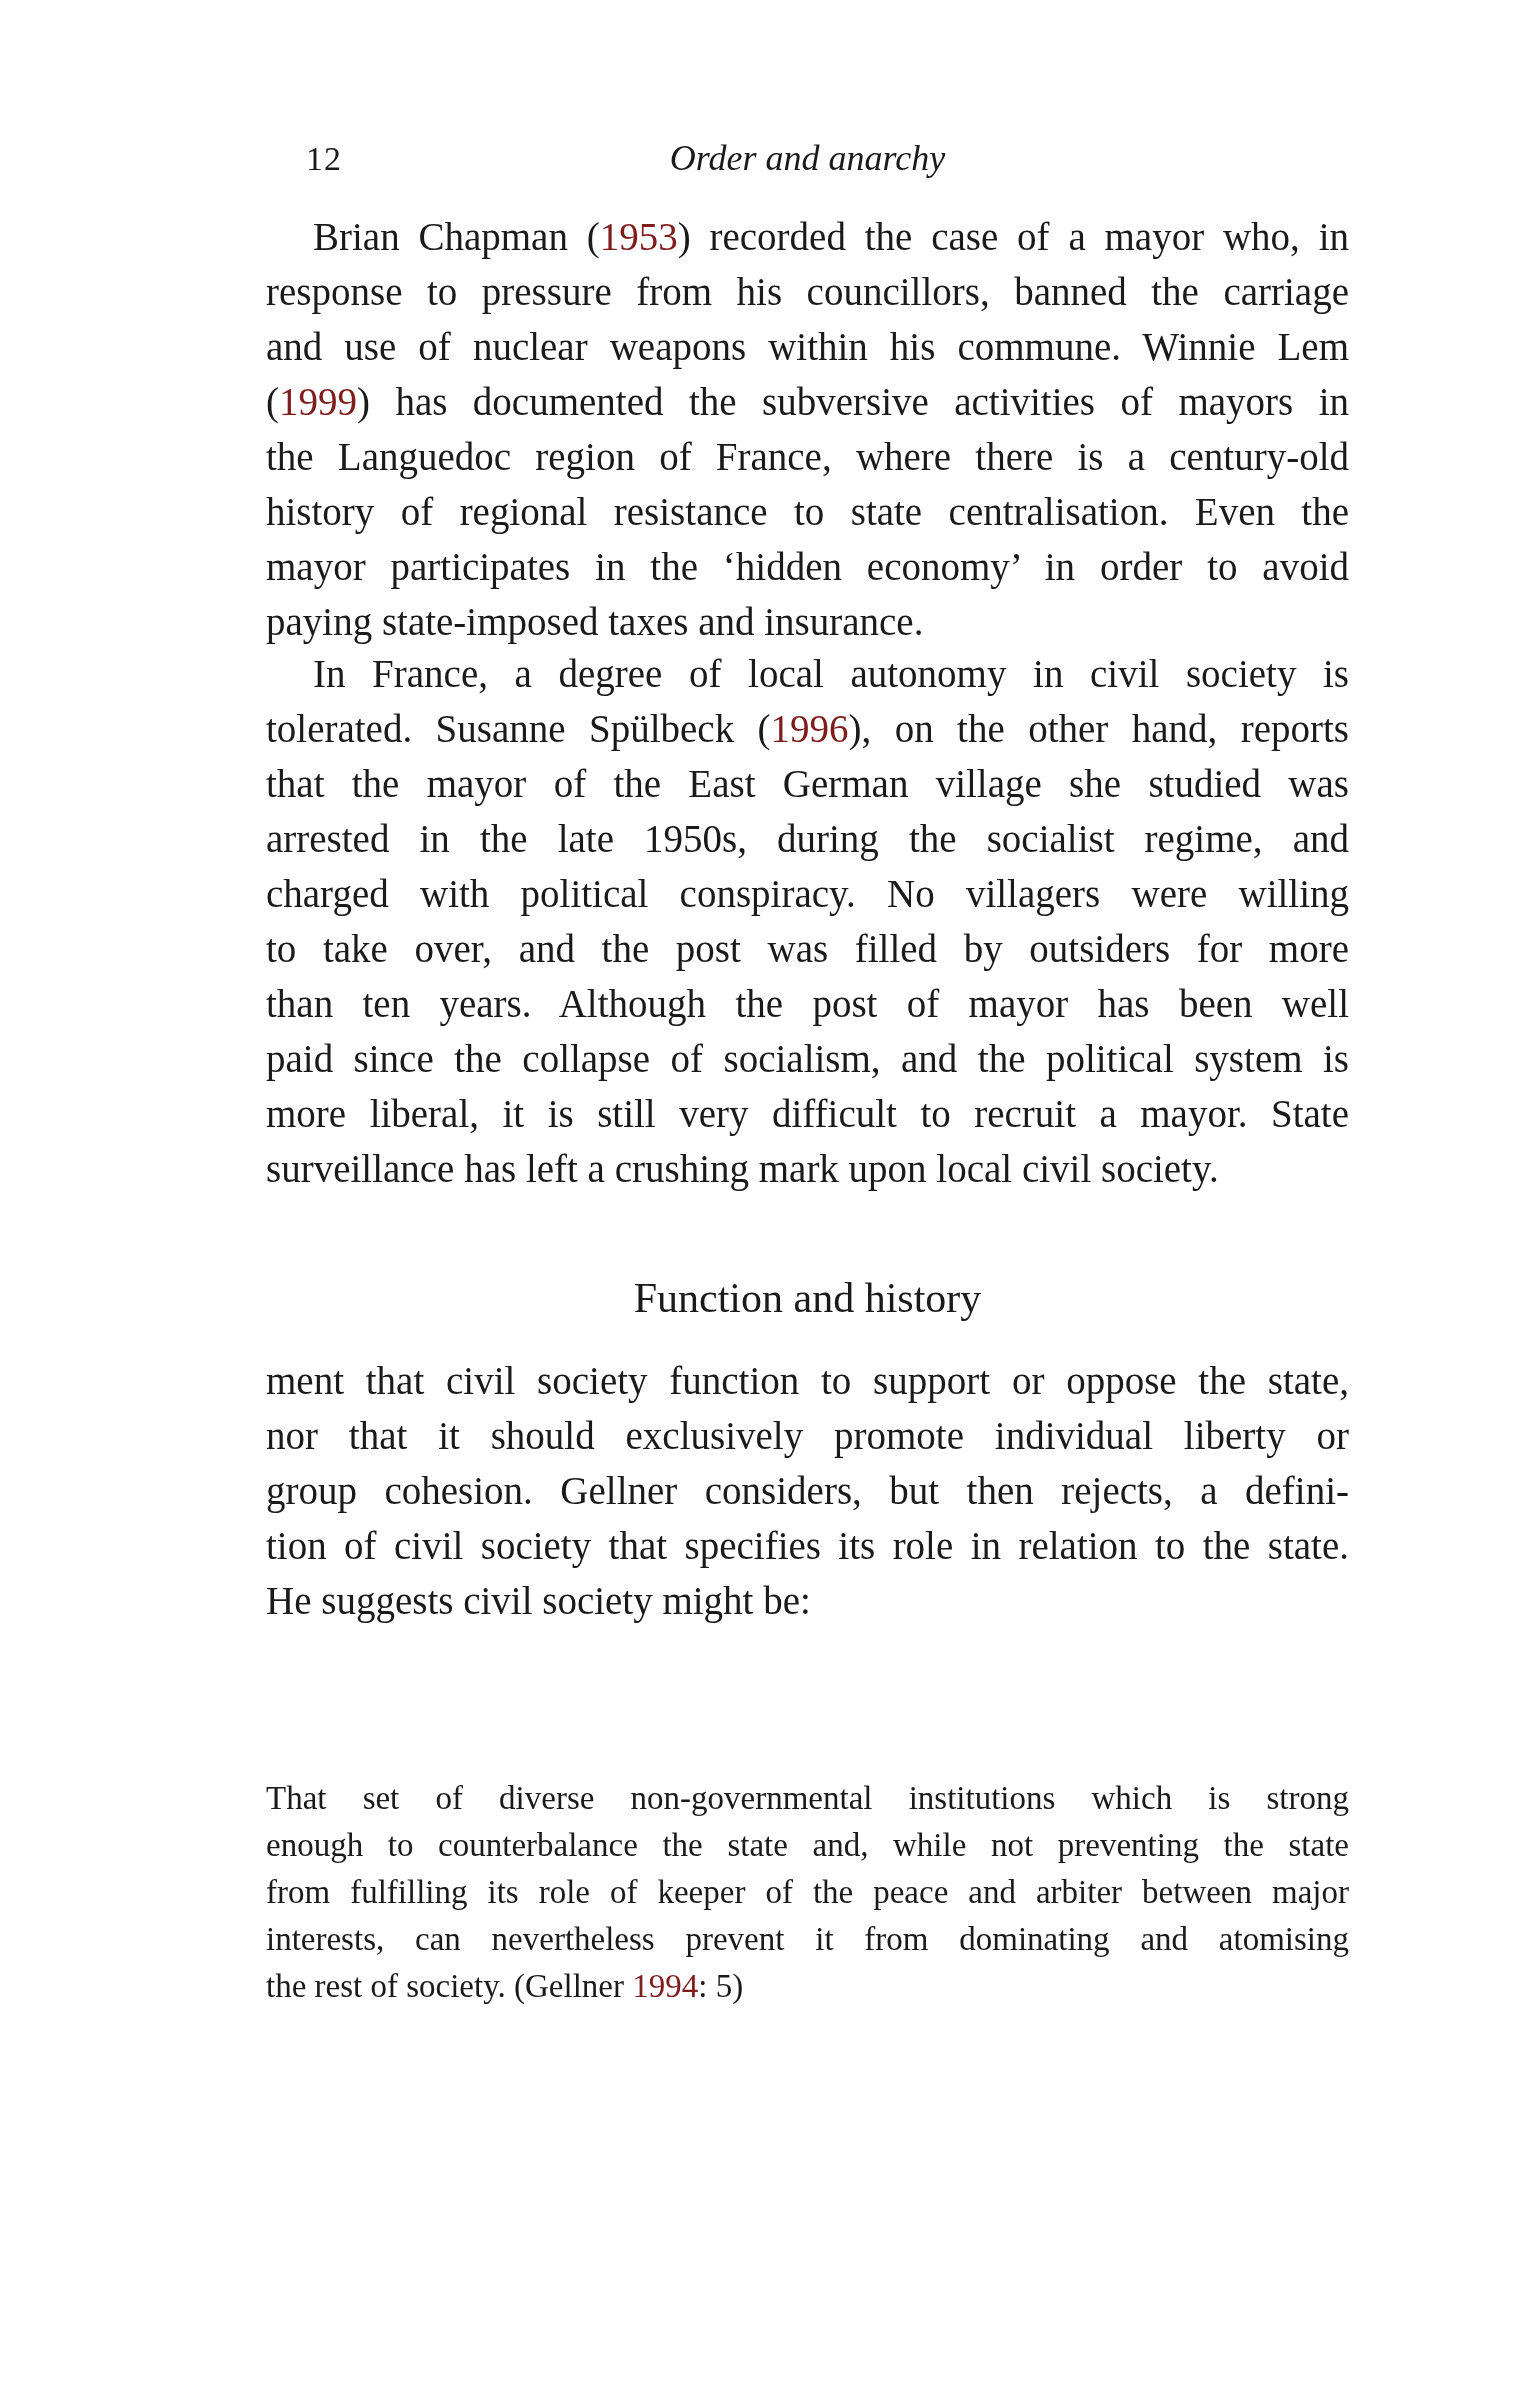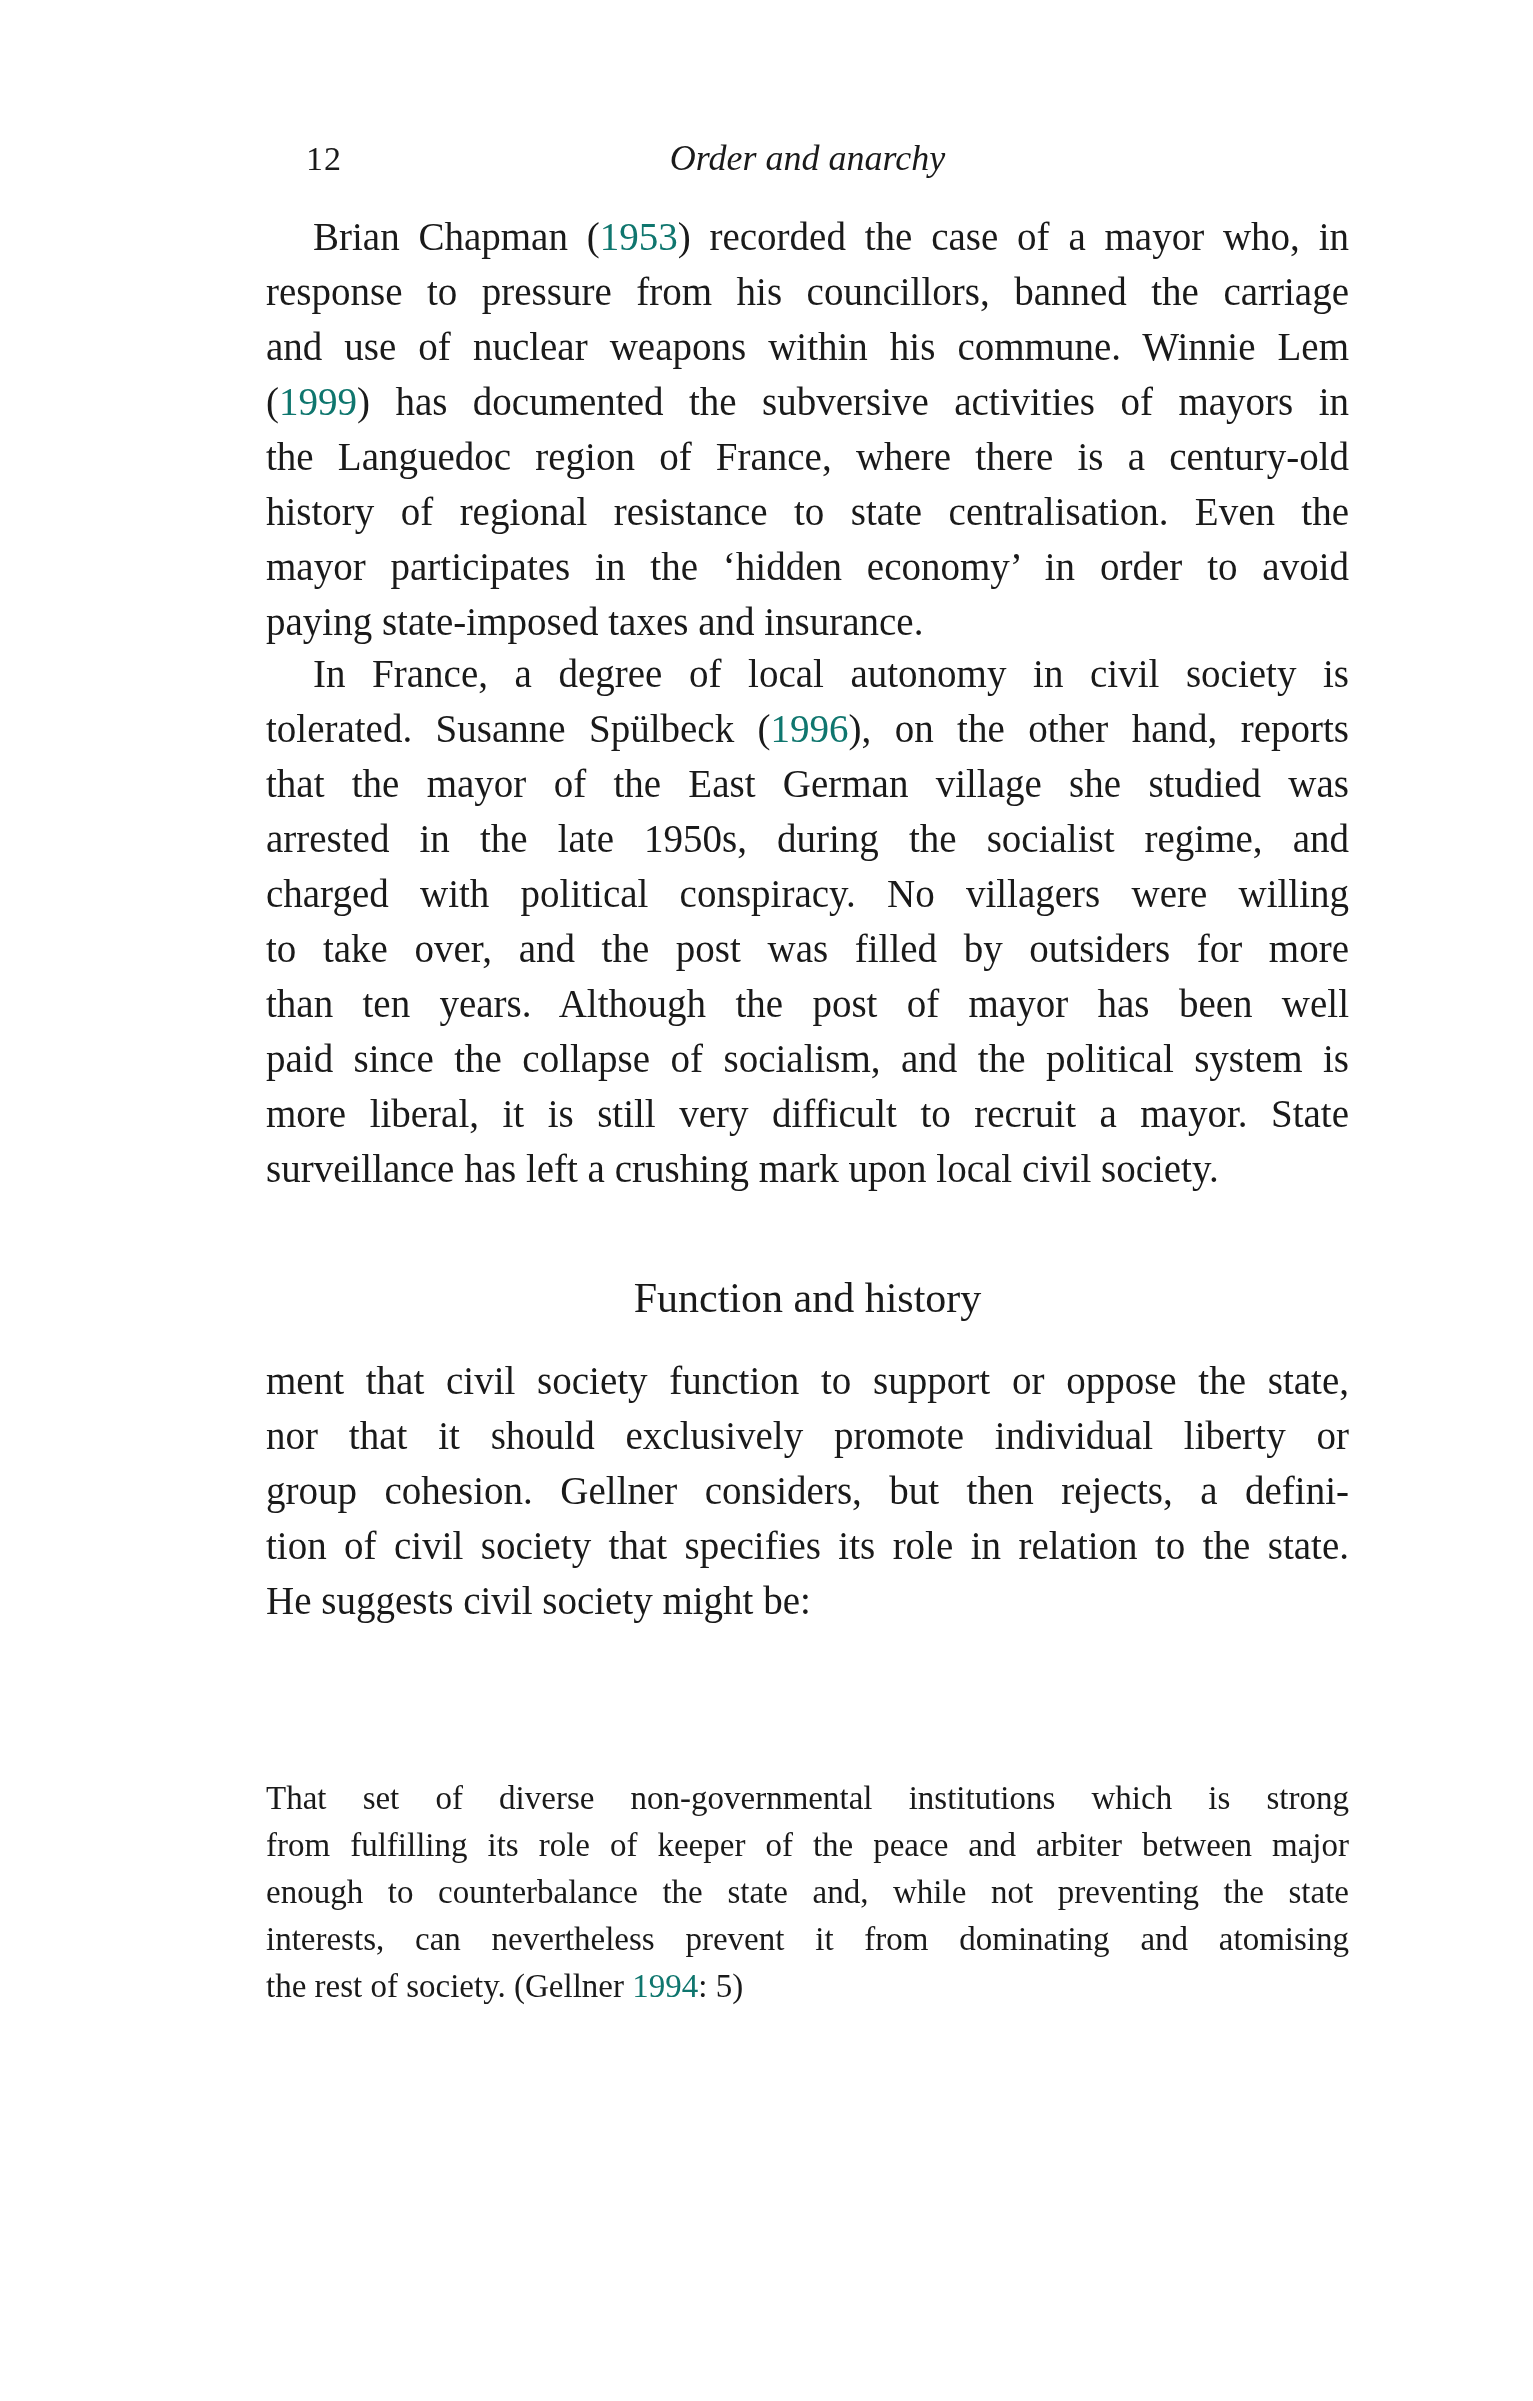--- a/index.html
+++ b/index.html
@@ -10,21 +10,21 @@
   .folio { position: absolute; left: 0; top: 0; font-size: 34px; line-height: 53px; letter-spacing: 0.9px; margin-left: 40px; }
   .run-title { position: absolute; left: 0; width: 1083px; top: 0; text-align: center;
                font-style: italic; font-size: 36px; line-height: 53px; }
   .block { position: absolute; left: 266px; width: 1083px; }
   .line { display: block; height: 55px; line-height: 55px; font-size: 39px;
           text-align: justify; text-align-last: justify; white-space: nowrap; overflow: visible; }
   .line.last { text-align-last: left; }
   .line.indent { padding-left: 47px; }
   .line .inner { display: inline-block; width: 100%; text-align: justify; text-align-last: justify; white-space: normal; }
   .line.last .inner { text-align-last: left; }
-  .cite { color: #0f766e; }
+  .cite { color: #7f1d1d; }
   .section-heading { position: absolute; left: 266px; width: 1083px; top: 1271px;
                      text-align: center; font-size: 42px; line-height: 55px; }
   .quote .line { height: 47px; line-height: 47px; font-size: 33px; }
 </style>
 </head>
 <body>
 
 <div class="page">
 
   <div class="running-head">
@@ -61,20 +61,20 @@
   <div class="block" style="top:1353px;">
     <span class="line"><span class="inner">ment that civil society function to support or oppose the state,</span></span>
     <span class="line"><span class="inner">nor that it should exclusively promote individual liberty or</span></span>
     <span class="line"><span class="inner">group cohesion. Gellner considers, but then rejects, a defini-</span></span>
     <span class="line"><span class="inner">tion of civil society that specifies its role in relation to the state.</span></span>
     <span class="line last"><span class="inner">He suggests civil society might be:</span></span>
   </div>
 
   <div class="block quote" style="top:1775px;">
     <span class="line"><span class="inner">That set of diverse non-governmental institutions which is strong</span></span>
+    <span class="line"><span class="inner">enough to counterbalance the state and, while not preventing the state</span></span>
     <span class="line"><span class="inner">from fulfilling its role of keeper of the peace and arbiter between major</span></span>
-    <span class="line"><span class="inner">enough to counterbalance the state and, while not preventing the state</span></span>
     <span class="line"><span class="inner">interests, can nevertheless prevent it from dominating and atomising</span></span>
     <span class="line last"><span class="inner"><span>the rest of society. (Gellner </span><a class="cite">1994</a><span>: 5)</span></span></span>
   </div>
 
 </div>
 
 
 </body></html>

